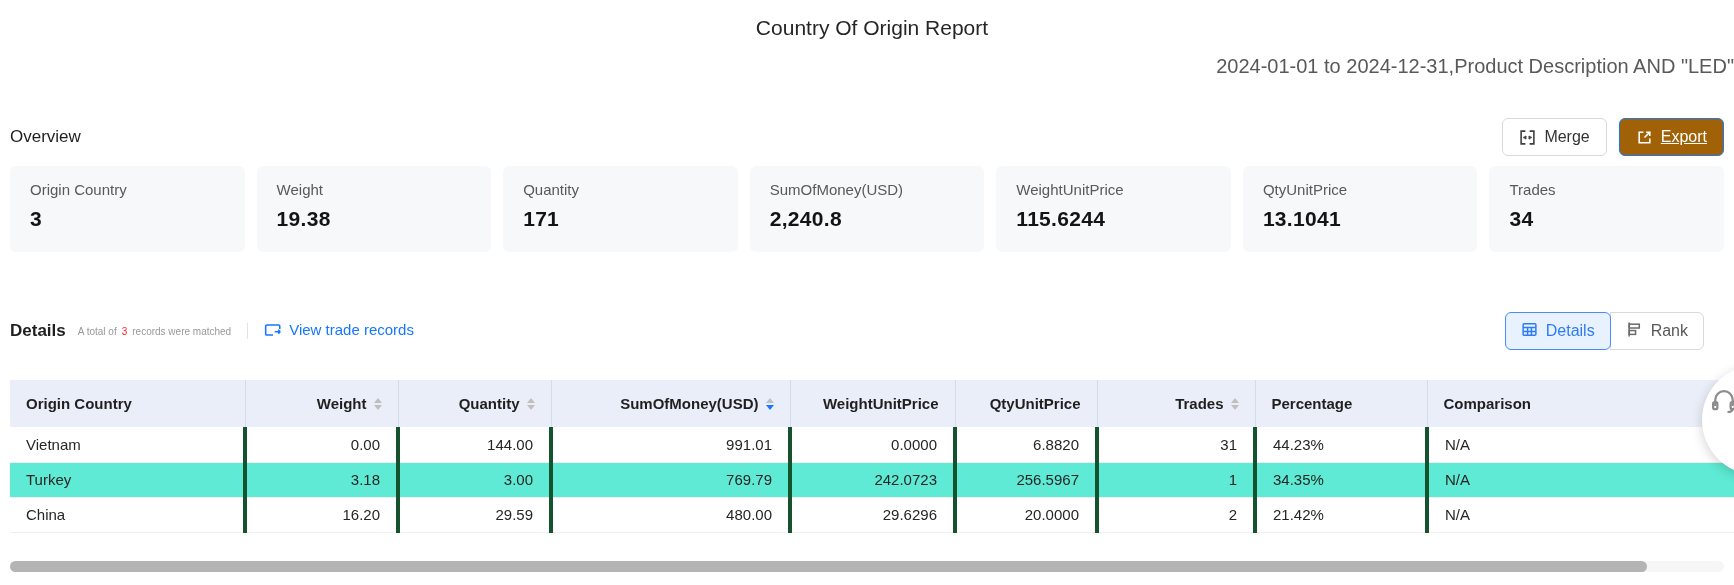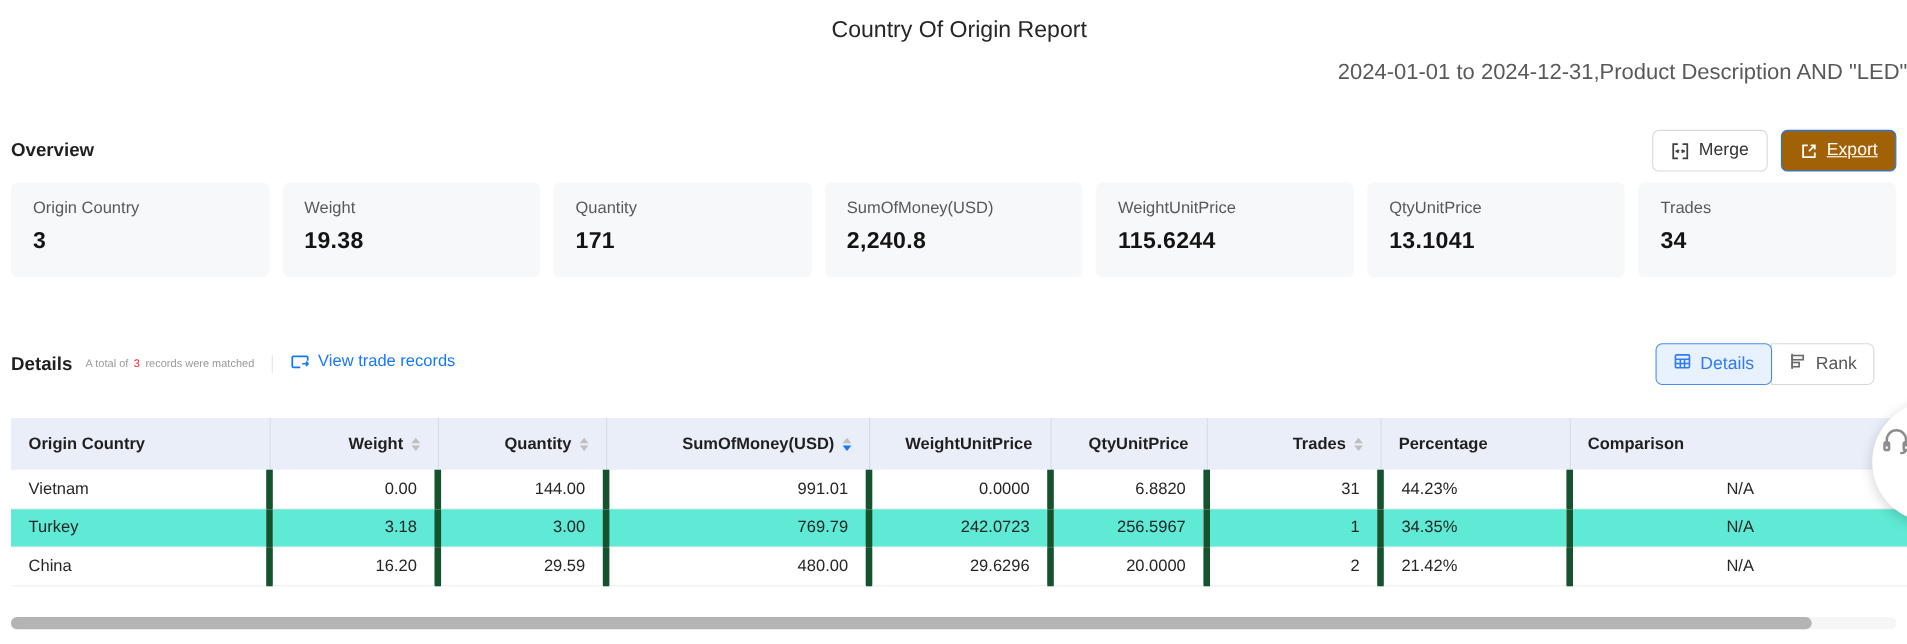--- a/index.html
+++ b/index.html
@@ -9,21 +9,21 @@
     background:#ffffff; color:#262626; position:relative;
   }
   .page { padding:0 0 0 10px; }
 
   
   .report-title { text-align:center; padding-top:16px; font-size:21px; font-weight:500; color:#262626; }
   .report-subtitle { text-align:right; margin-top:15px; font-size:20px; color:#595959; }
 
   
   .overview-bar { display:flex; justify-content:space-between; align-items:center; margin-top:40px; padding-right:10px; }
-  .overview-heading { font-size:17px; font-weight:700; color:#1f1f1f; }
+  .overview-heading { font-size:17px; font-weight:400; color:#1f1f1f; }
   .actions { display:flex; gap:12px; }
   .btn { height:38px; display:inline-flex; align-items:center; gap:8px; padding:0 16px;
          border-radius:6px; font-size:16px; cursor:pointer; border:1px solid #d9d9d9;
          background:#fff; color:#333; }
   .btn-export { background:#a16207; border-color:#1779fa; color:#fff;text-decoration:underline; }
   .btn svg { display:block; }
 
   
   .cards { display:flex; gap:12px; margin-top:10px; padding-right:10px; }
   .card { flex:1; height:86px; background:#f7f8fa; border-radius:6px; padding:15px 20px; }
@@ -49,22 +49,22 @@
   .caret-dn { width:0; height:0; border-left:5px solid transparent; border-right:5px solid transparent;
               border-top:6px solid #7a7a7a; margin-left:2px; }
 
   
   .table-wrap { margin-top:30px; }
   table { border-collapse:collapse; table-layout:fixed; width:1724px; }
   th { height:47px; background:#e9eef8; font-size:15px; font-weight:700; color:#1f1f1f;
        padding:0 16px; border-right:1px solid #d4dbe9; white-space:nowrap; }
   th:last-child { border-right:none; }
   td { height:35px; font-size:15px; color:#262626; padding:0 16px;
-       border-bottom:1px solid #efefef; border-right:6px solid #14532d; white-space:nowrap; overflow:hidden; }
-  td:last-child { border-right:none;text-align:center; }
+       border-bottom:1px solid #efefef; border-right:4px solid #14532d; white-space:nowrap; overflow:hidden; }
+  td:last-child { border-right:none; }
   tr.striped td { background:#5eead4; }
   .al { text-align:left; } .ar { text-align:right; }
 
   .th-inner { display:inline-flex; align-items:center; gap:7px; }
   .sorter { display:inline-flex; flex-direction:column; gap:2px; cursor:pointer; }
   .s-up { width:0; height:0; border-left:4.5px solid transparent; border-right:4.5px solid transparent;
           border-bottom:5.5px solid #bfbfbf; }
   .s-dn { width:0; height:0; border-left:4.5px solid transparent; border-right:4.5px solid transparent;
           border-top:5.5px solid #bfbfbf; }
   .s-dn.active { border-top-color:#1677ff; }

